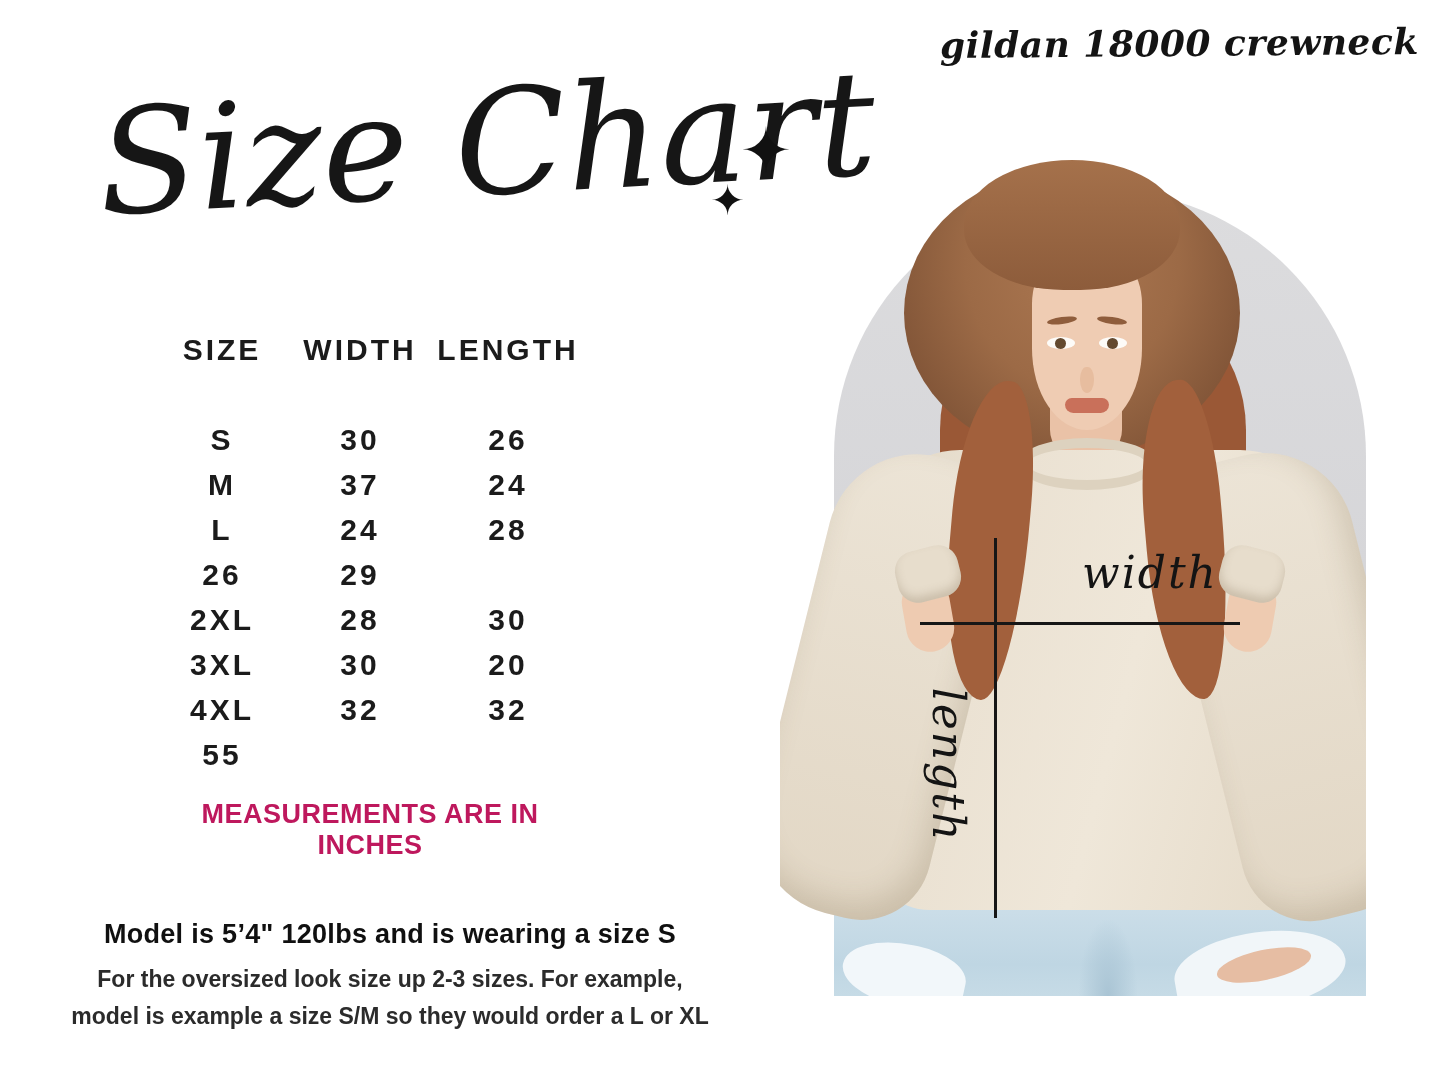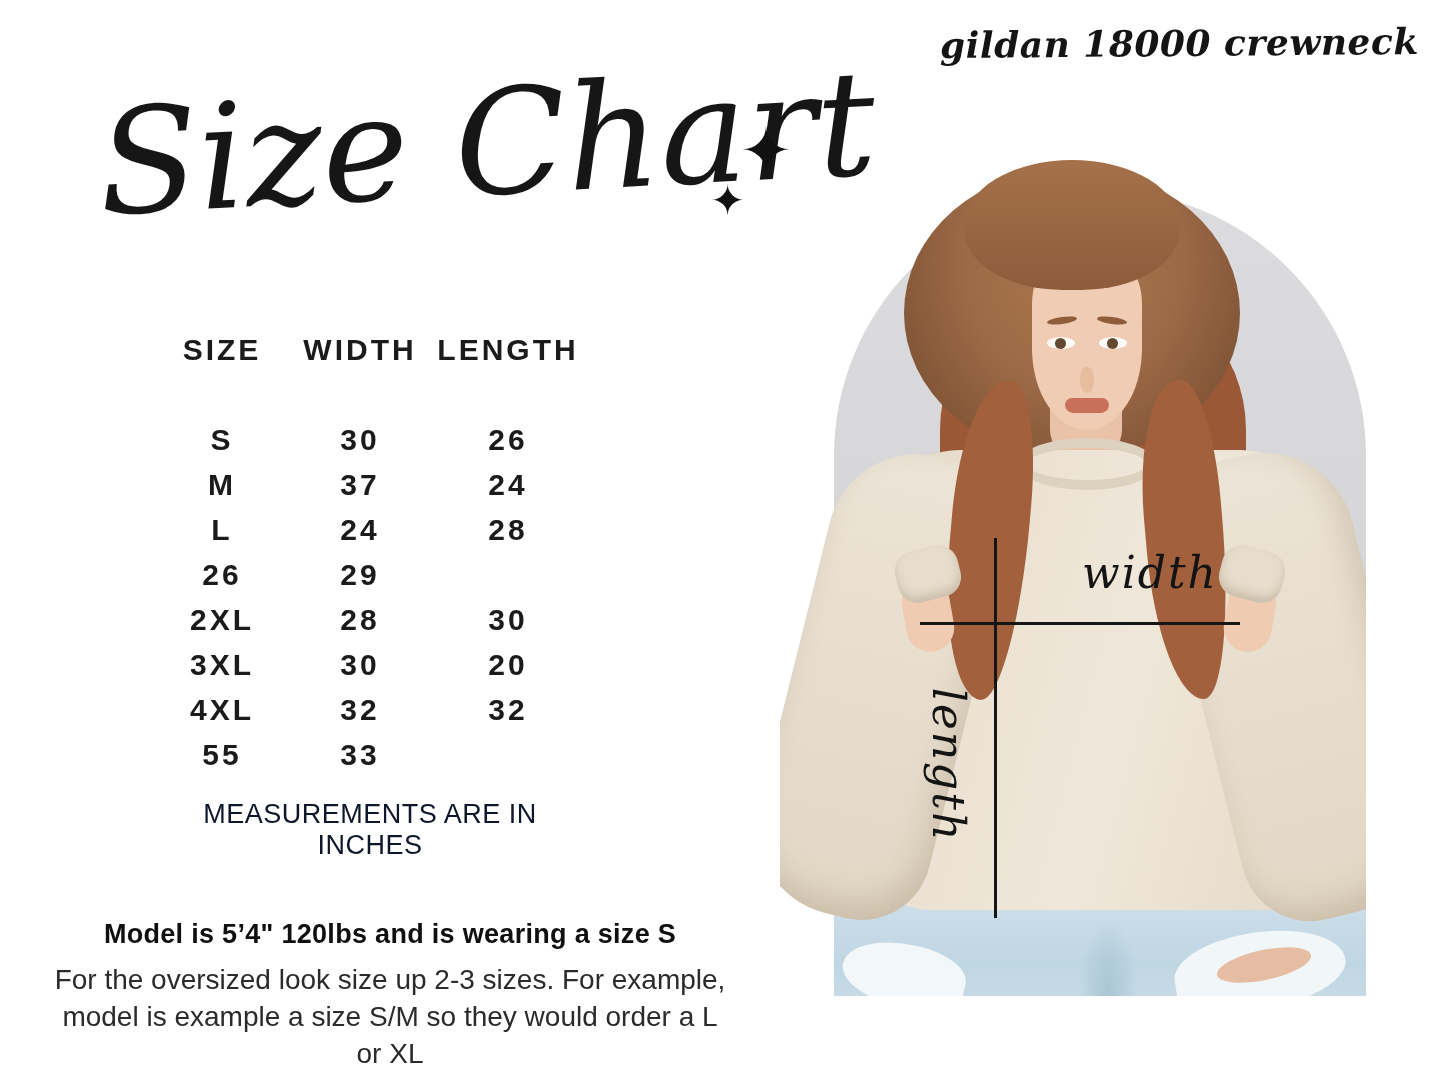--- a/index.html
+++ b/index.html
@@ -27,26 +27,26 @@
   .size-table { position:absolute; left:150px; top:333px; width:440px; }
   .t-head, .t-row { display:grid; grid-template-columns:144px 132px 164px; }
   .t-head { font-size:30px; font-weight:700; letter-spacing:3px; }
   .t-head div { text-align:center; }
   .t-body { margin-top:50px; }
   .t-row { height:45px; line-height:45px; font-size:30px; font-weight:700; letter-spacing:3px; }
   .t-row div { text-align:center; }
 
   .note {
     position:absolute; left:150px; top:799px; width:440px; text-align:center;
-    font-size:27px; font-weight:400; letter-spacing:0.5px; color:#0f172a;
+    font-size:27px; font-weight:700; letter-spacing:0.5px; color:#be185d;
   }
 
   .model-info { position:absolute; left:50px; top:919px; width:680px; text-align:center; color:#2b2b2b; }
   .model-info .b { font-size:27px; font-weight:700; color:#101010; margin-bottom:11px; letter-spacing:0.3px; }
-  .model-info .r { font-size:28px; line-height:37px; font-weight:400; }
+  .model-info .r { font-size:23px; line-height:37px; font-weight:700; }
 
   
   .photo { position:absolute; left:780px; top:150px; width:586px; height:846px; overflow:hidden; }
   .photo * { position:absolute; }
 
   .arch {
     left:54px; top:40px; width:532px; height:806px; z-index:1;
     border-radius:266px 266px 0 0; overflow:hidden;
     background:linear-gradient(180deg,#dcdcde 0%,#d5d5d8 55%,#cdced1 100%);
   }
@@ -154,21 +154,20 @@
         <div>30</div>
         <div>20</div>
       </div>
       <div class="t-row">
         <div>4XL</div>
         <div>32</div>
         <div>32</div>
       </div>
       <div class="t-row">
         <div>55</div>
-        <div>33</div>
       </div>
     </div>
   </div>
 
   <div class="note">MEASUREMENTS ARE IN INCHES</div>
 
   <div class="model-info">
     <div class="b">Model is 5’4" 120lbs and is wearing a size S</div>
     <div class="r">For the oversized look size up 2-3 sizes. For example,</div>
     <div class="r">model is example a size S/M so they would order a L or XL</div>

